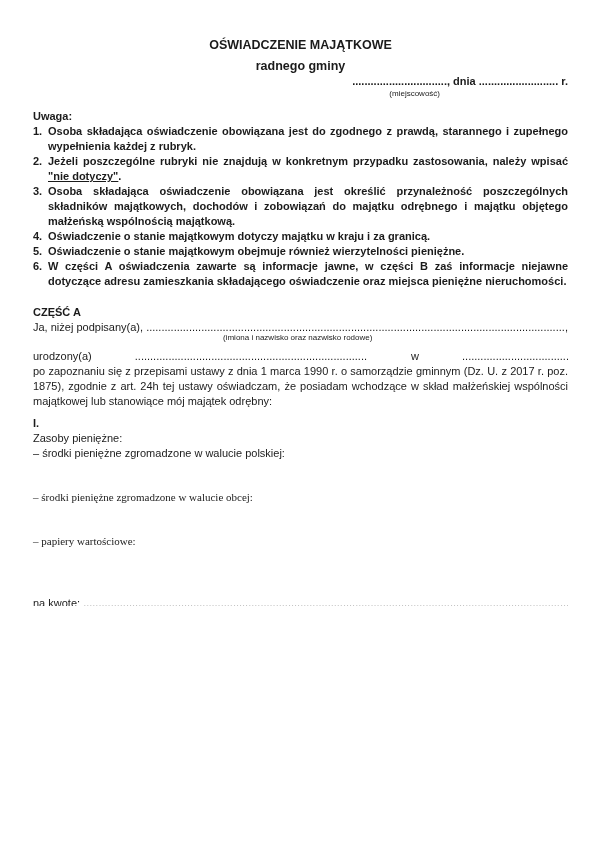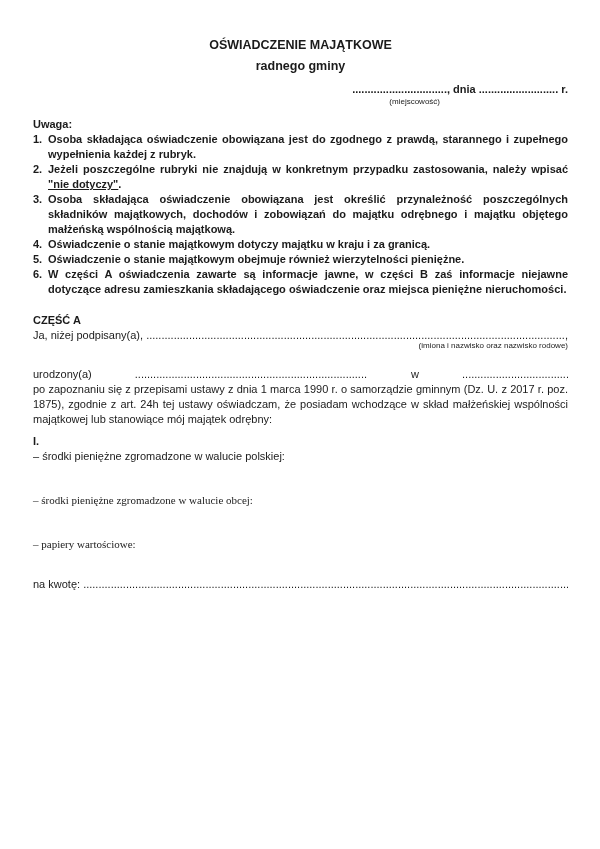--- a/index.html
+++ b/index.html
@@ -15,53 +15,52 @@
     font-size: 11px;
     line-height: 15px;
   }
   .title, .subtitle {
     text-align: center;
     font-weight: 700;
     font-size: 12.5px;
   }
   .subtitle { margin-top: 6px; }
   .date-line {
-    margin-top: 8px;
+    margin-top: 0;
     text-align: right;
     font-weight: 700;
     white-space: pre;
   }
   .caption {
     font-size: 8px;
     line-height: 9px;
     color: #1b1b1b;
-    text-align: right;
   }
   .place-caption { text-align: right; padding-right: 128px; }
   .notes-heading { margin-top: 11px; font-weight: 700; }
   ol.notes { margin: 0; padding: 0; list-style: none; font-weight: 700; }
   ol.notes li { position: relative; padding-left: 15px; text-align: justify; }
   .note-num { position: absolute; left: 0; top: 0; }
   .underlined { text-decoration: underline; }
   .part-heading { margin-top: 16px; font-weight: 700; }
   .fill-line { display: flex; align-items: baseline; white-space: pre; }
   .dots {
     flex: 1 1 0;
     overflow: hidden;
     white-space: nowrap;
   }
   .grow-22 { flex-grow: 2.2; }
   .grow-10 { flex-grow: 1; }
   .caption-name { margin: -2px 0 0 190px; }
   .caption-employment { margin: 45px 0 0 185px; }
-  .born-line { margin-top: 17px; gap: 40px; }
+  .born-line { margin-top: 7px; gap: 40px; }
   .legal-paragraph { text-align: justify; }
   .section-number { margin-top: 7px; font-weight: 700; }
   .asset-line-2, .asset-line-3 { margin-top: 29px; font-family: Liberation Serif, serif; }
-  .amount-line { margin-top: 25px; }
+  .amount-line { margin-top: 47px; }
 </style>
 </head>
 <body>
 
 <div class="page">
 
   <div class="title">OŚWIADCZENIE MAJĄTKOWE</div>
   <div class="subtitle">radnego gminy</div>
 
   <div class="date-line"><span>...............................</span><span>, dnia </span><span>..........................</span><span> r.</span></div>
@@ -81,20 +80,21 @@
 
   <div class="fill-line"><span>Ja, niżej podpisany(a), </span><span class="dots">....................................................................................................................................................................................</span><span>,</span></div>
   <div class="caption caption-name">(imiona i nazwisko oraz nazwisko rodowe)</div>
 
   <div class="fill-line born-line"><span>urodzony(a) </span><span class="dots grow-22">..................................................................................................................</span><span> w </span><span class="dots grow-10">..................................................................</span></div>
 
 
   <div class="legal-paragraph">po zapoznaniu się z przepisami ustawy z dnia 1 marca 1990 r. o samorządzie gminnym (Dz. U. z 2017 r. poz. 1875), zgodnie z art. 24h tej ustawy oświadczam, że posiadam wchodzące w skład małżeńskiej wspólności majątkowej lub stanowiące mój majątek odrębny:</div>
 
   <div class="section-number">I.</div>
+  <div class="section-title">Zasoby pieniężne:</div>
 
   <div class="asset-line-1">– środki pieniężne zgromadzone w walucie polskiej:</div>
   <div class="asset-line-2">– środki pieniężne zgromadzone w walucie obcej:</div>
   <div class="asset-line-3">– papiery wartościowe:</div>
 
   <div class="fill-line amount-line"><span>na kwotę: </span><span class="dots">.............................................................................................................................................................................................</span></div>
 
 </div>
 
 </body></html>

